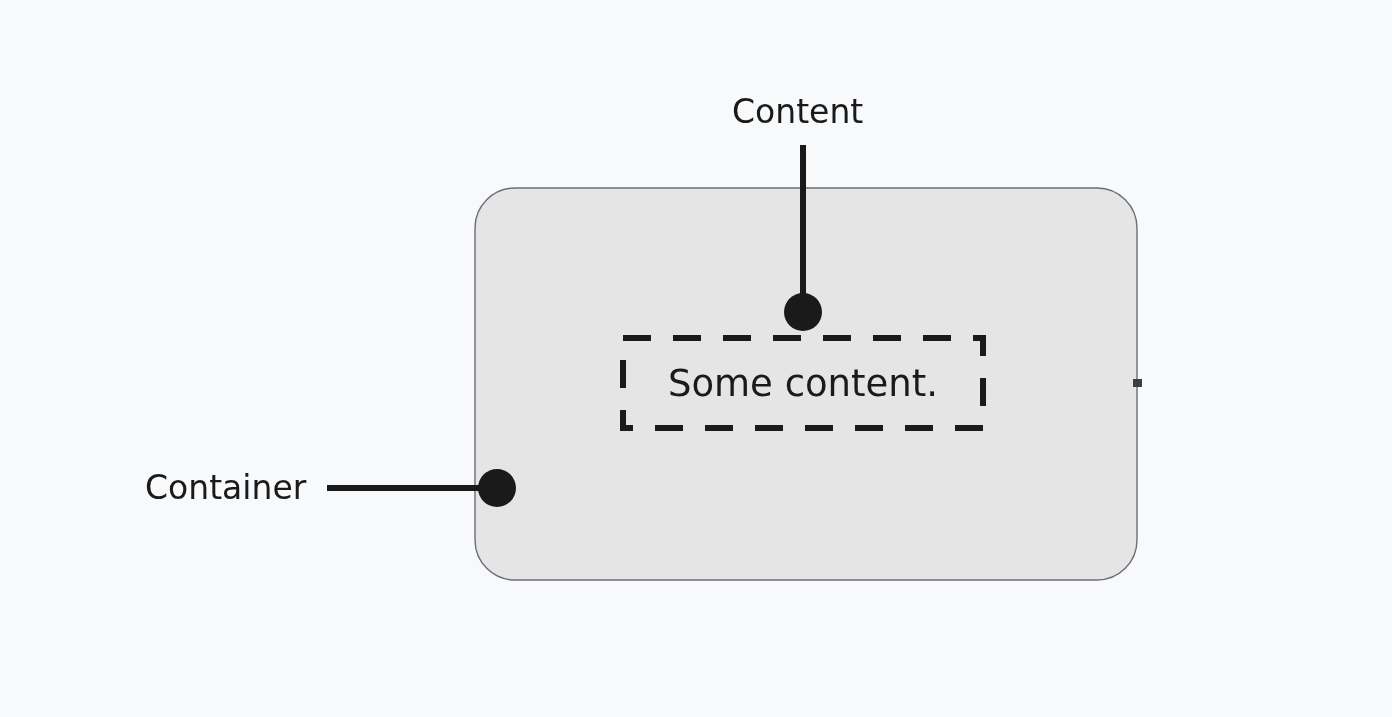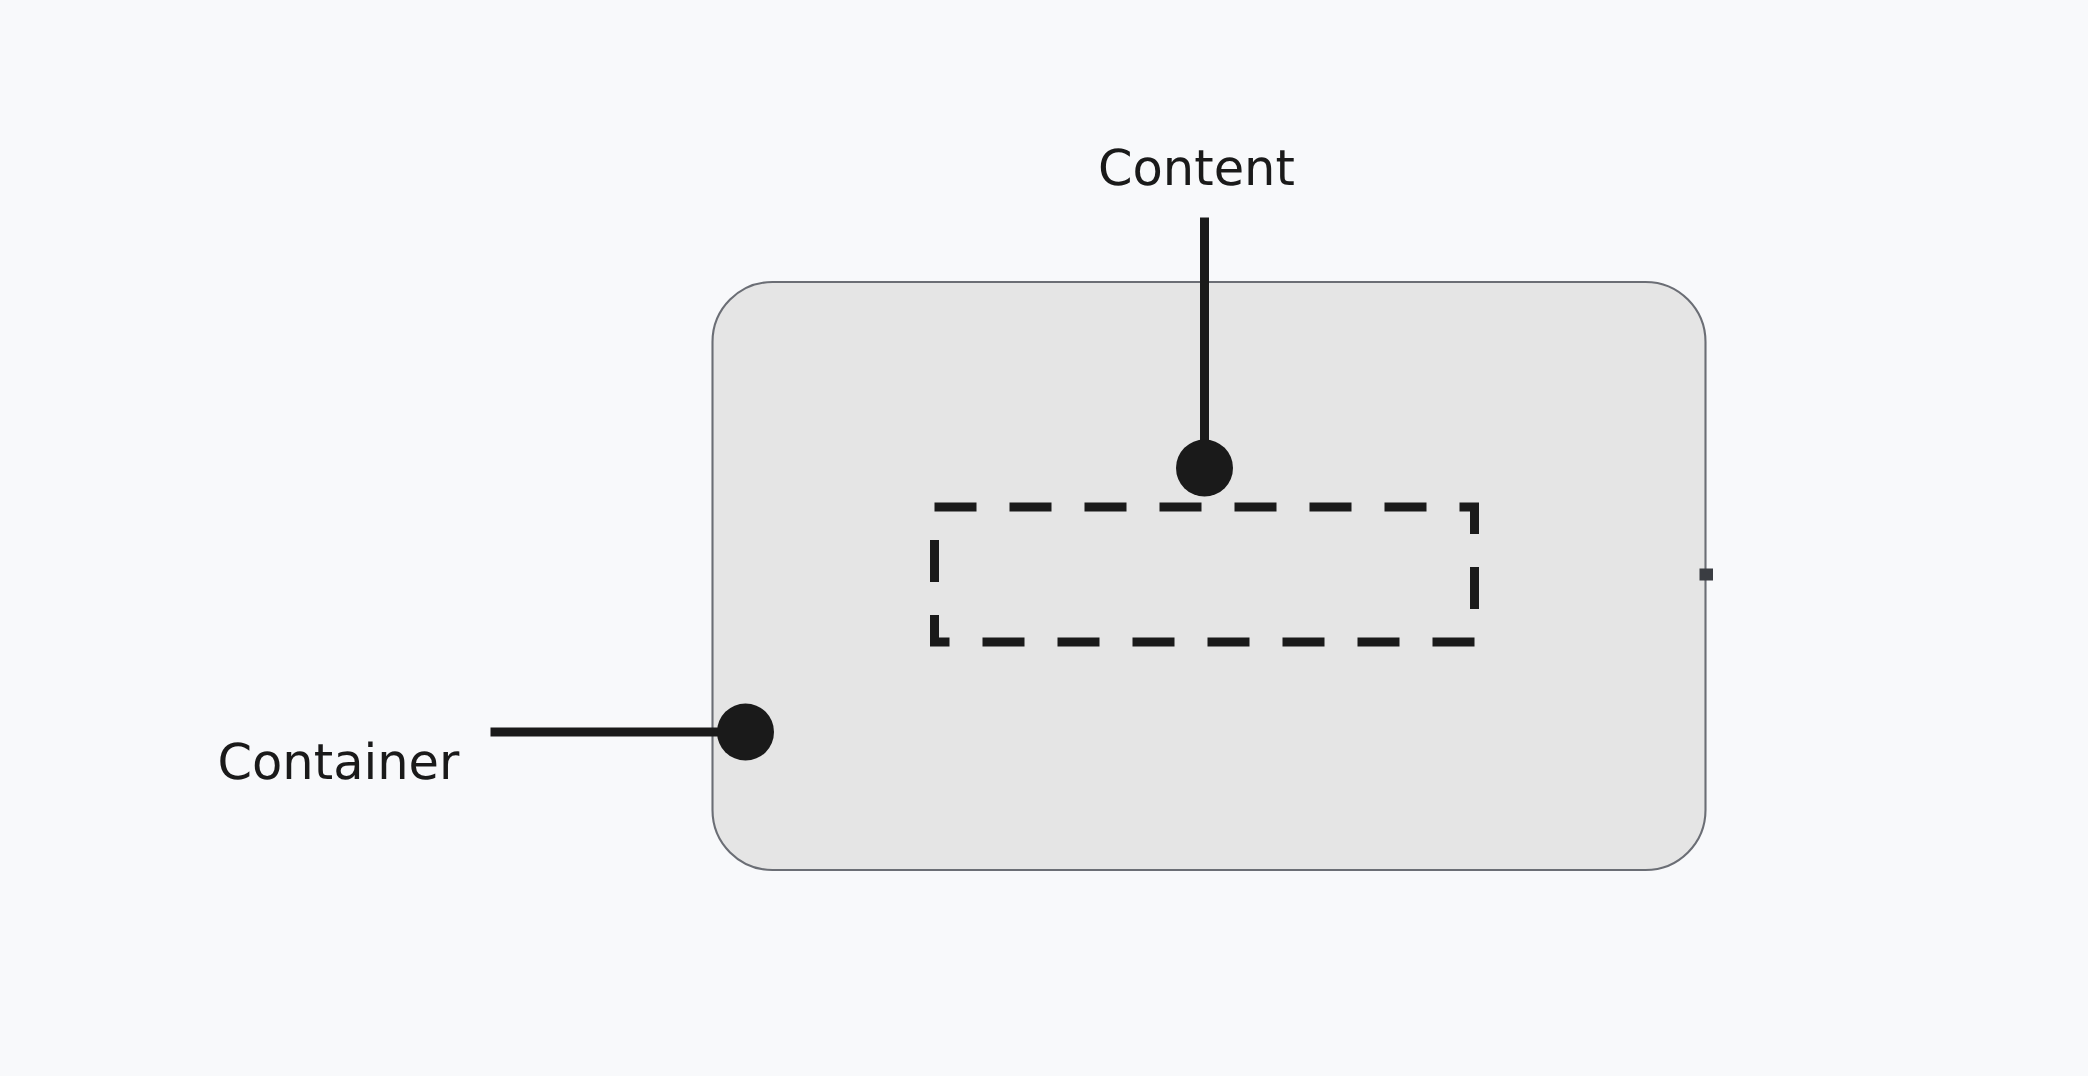--- a/index.html
+++ b/index.html
@@ -37,21 +37,20 @@
   }
   #label-content {
     left: 732px;
     top: 95px;
     font-size: 33px;
   }
   #label-container {
     left: 145px;
     top: 471px;
     font-size: 33px;
-    margin-top: 20px;
   }
   #content-box-text {
     position: absolute;
     left: 623px;
     top: 338px;
     width: 360px;
     height: 90px;
     display: flex;
     align-items: center;
     justify-content: center;
@@ -79,14 +78,15 @@
 
     <line x1="327" y1="488" x2="497" y2="488" stroke="#1a1a1a" stroke-width="6" stroke-linecap="butt"></line>
 
     <circle cx="497" cy="488" r="19" fill="#1a1a1a"></circle>
   </svg>
 
   <div class="label-text" id="label-content">Content</div>
 
   <div class="label-text" id="label-container">Container</div>
 
+  <div id="content-box-text">Some content.</div>
 
 </div>
 
 </body></html>

